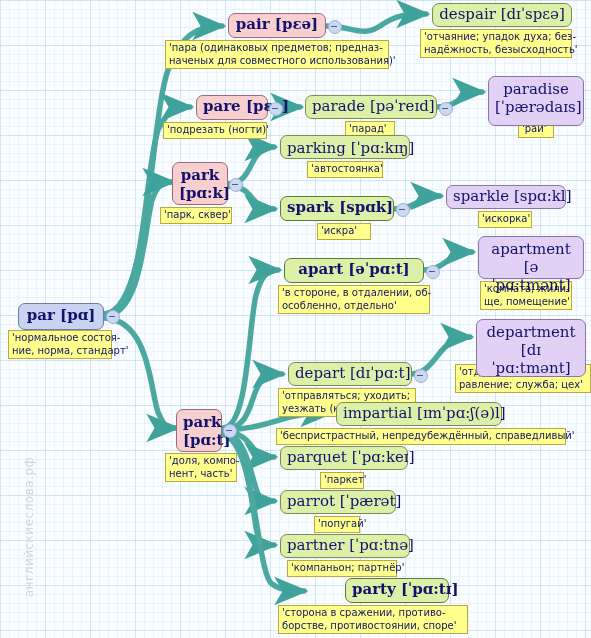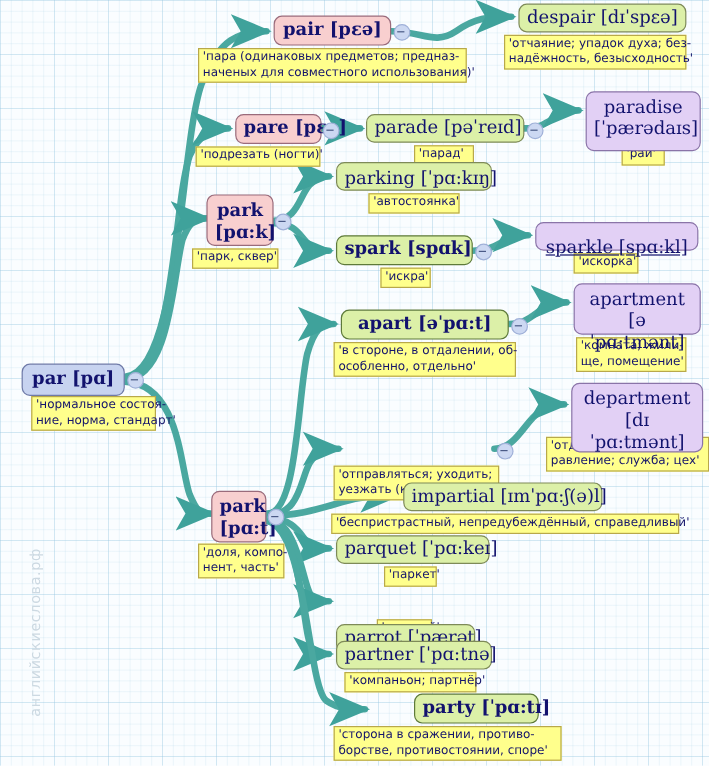--- a/index.html
+++ b/index.html
@@ -145,21 +145,21 @@
       <path d="M424,270 C440,270 446,260 456,255 C462,252 466,252 472,252"></path>
 
       <path d="M412,374 C430,374 438,350 450,343 C458,338 462,337 470,337"></path>
     </g>
   </svg>
 
   <div class="node blue two" style="left:18px;top:303px;width:86px;height:27px;padding-top:3px;">
     <span>par [pɑ]</span>
   </div>
   <div class="handle" style="left:106px;top:310px;"></div>
-  <div class="gloss" style="left:8px;top:330px;width:104px;margin-left:18px;"><span>'нормальное состоя-
+  <div class="gloss" style="left:8px;top:330px;width:104px;"><span>'нормальное состоя-
 ние, норма, стандарт'</span></div>
 
   <div class="node pink" style="left:228px;top:13px;width:98px;height:25px;padding-top:2px;">
     <span>pair [pɛə]</span>
   </div>
   <div class="handle" style="left:328px;top:20px;"></div>
   <div class="gloss" style="left:165px;top:40px;width:224px;"><span>'пара (одинаковых предметов; предназ-
 наченых для совместного использования)'</span></div>
 
   <div class="node green" style="left:432px;top:3px;width:140px;height:24px;padding-top:2px;">
@@ -195,23 +195,23 @@
 
   <div class="node green" style="left:280px;top:135px;width:130px;height:24px;padding-top:4px;">
     <span>parking [ˈpɑ:kɪŋ]</span>
   </div>
   <div class="gloss" style="left:307px;top:161px;width:76px;"><span>'автостоянка'</span></div>
 
   <div class="node green-b" style="left:280px;top:196px;width:114px;height:25px;padding-top:2px;">
     <span>spark [spɑk]</span>
   </div>
   <div class="handle" style="left:396px;top:203px;"></div>
-  <div class="gloss" style="left:317px;top:223px;width:42px;"><span>'искра'</span></div>
-
-  <div class="node purple" style="left:446px;top:185px;width:136px;height:24px;padding-top:12px;text-decoration:underline;">
+  <div class="gloss" style="left:317px;top:223px;width:54px;"><span>'искра'</span></div>
+
+  <div class="node purple" style="left:446px;top:185px;width:120px;height:24px;padding-top:2px;">
     <span>sparkle [spɑ:kl]</span>
   </div>
   <div class="gloss" style="left:478px;top:211px;width:54px;"><span>'искорка'</span></div>
 
   <div class="node pink two" style="left:176px;top:409px;width:46px;height:43px;padding-top:3px;line-height:18px;">
     <span style="white-space:pre-line;">park
 [pɑ:t]</span>
   </div>
   <div class="handle" style="left:223px;top:424px;"></div>
   <div class="gloss" style="left:165px;top:453px;width:72px;"><span>'доля, компо-
@@ -224,20 +224,23 @@
   <div class="gloss" style="left:278px;top:285px;width:152px;"><span>'в стороне, в отдалении, об-
 особленно, отдельно'</span></div>
 
   <div class="node purple two" style="left:478px;top:236px;width:106px;height:43px;padding-top:3px;line-height:18px;">
     <span style="white-space:pre-line;">apartment
 [əˈpɑ:tmənt]</span>
   </div>
   <div class="gloss" style="left:480px;top:281px;width:92px;"><span>'комната; жили-
 ще, помещение'</span></div>
 
+  <div class="node green" style="left:288px;top:362px;width:124px;height:24px;padding-top:2px;">
+    <span>depart [dɪˈpɑ:t]</span>
+  </div>
   <div class="handle" style="left:414px;top:369px;"></div>
   <div class="gloss" style="left:278px;top:388px;width:138px;"><span>'отправляться; уходить;
 уезжать (куда-либо)'</span></div>
 
   <div class="node purple two" style="left:476px;top:319px;width:110px;height:58px;padding-top:3px;line-height:18px;">
     <span style="white-space:pre-line;">department
 [dɪˈpɑ:tmənt]</span>
   </div>
   <div class="gloss" style="left:455px;top:364px;width:136px;"><span>'отдел; отделение; уп-
 равление; служба; цех'</span></div>
@@ -245,21 +248,21 @@
   <div class="node green" style="left:336px;top:402px;width:166px;height:24px;padding-top:2px;">
     <span>impartial [ɪmˈpɑ:ʃ(ə)l]</span>
   </div>
   <div class="gloss" style="left:276px;top:428px;width:290px;"><span>'беспристрастный, непредубеждённый, справедливый'</span></div>
 
   <div class="node green" style="left:280px;top:446px;width:128px;height:24px;padding-top:2px;">
     <span>parquet [ˈpɑ:keɪ]</span>
   </div>
   <div class="gloss" style="left:320px;top:472px;width:44px;"><span>'паркет'</span></div>
 
-  <div class="node green" style="left:280px;top:490px;width:116px;height:24px;padding-top:2px;margin-top:30px;">
+  <div class="node green" style="left:280px;top:490px;width:116px;height:24px;padding-top:2px;">
     <span>parrot [ˈpærət]</span>
   </div>
   <div class="gloss" style="left:314px;top:516px;width:46px;"><span>'попугай'</span></div>
 
   <div class="node green" style="left:280px;top:534px;width:130px;height:24px;padding-top:2px;">
     <span>partner [ˈpɑ:tnə]</span>
   </div>
   <div class="gloss" style="left:287px;top:560px;width:110px;"><span>'компаньон; партнёр'</span></div>
 
   <div class="node green-b" style="left:310px;top:578px;width:104px;height:25px;padding-top:2px;margin-left:35px;">

